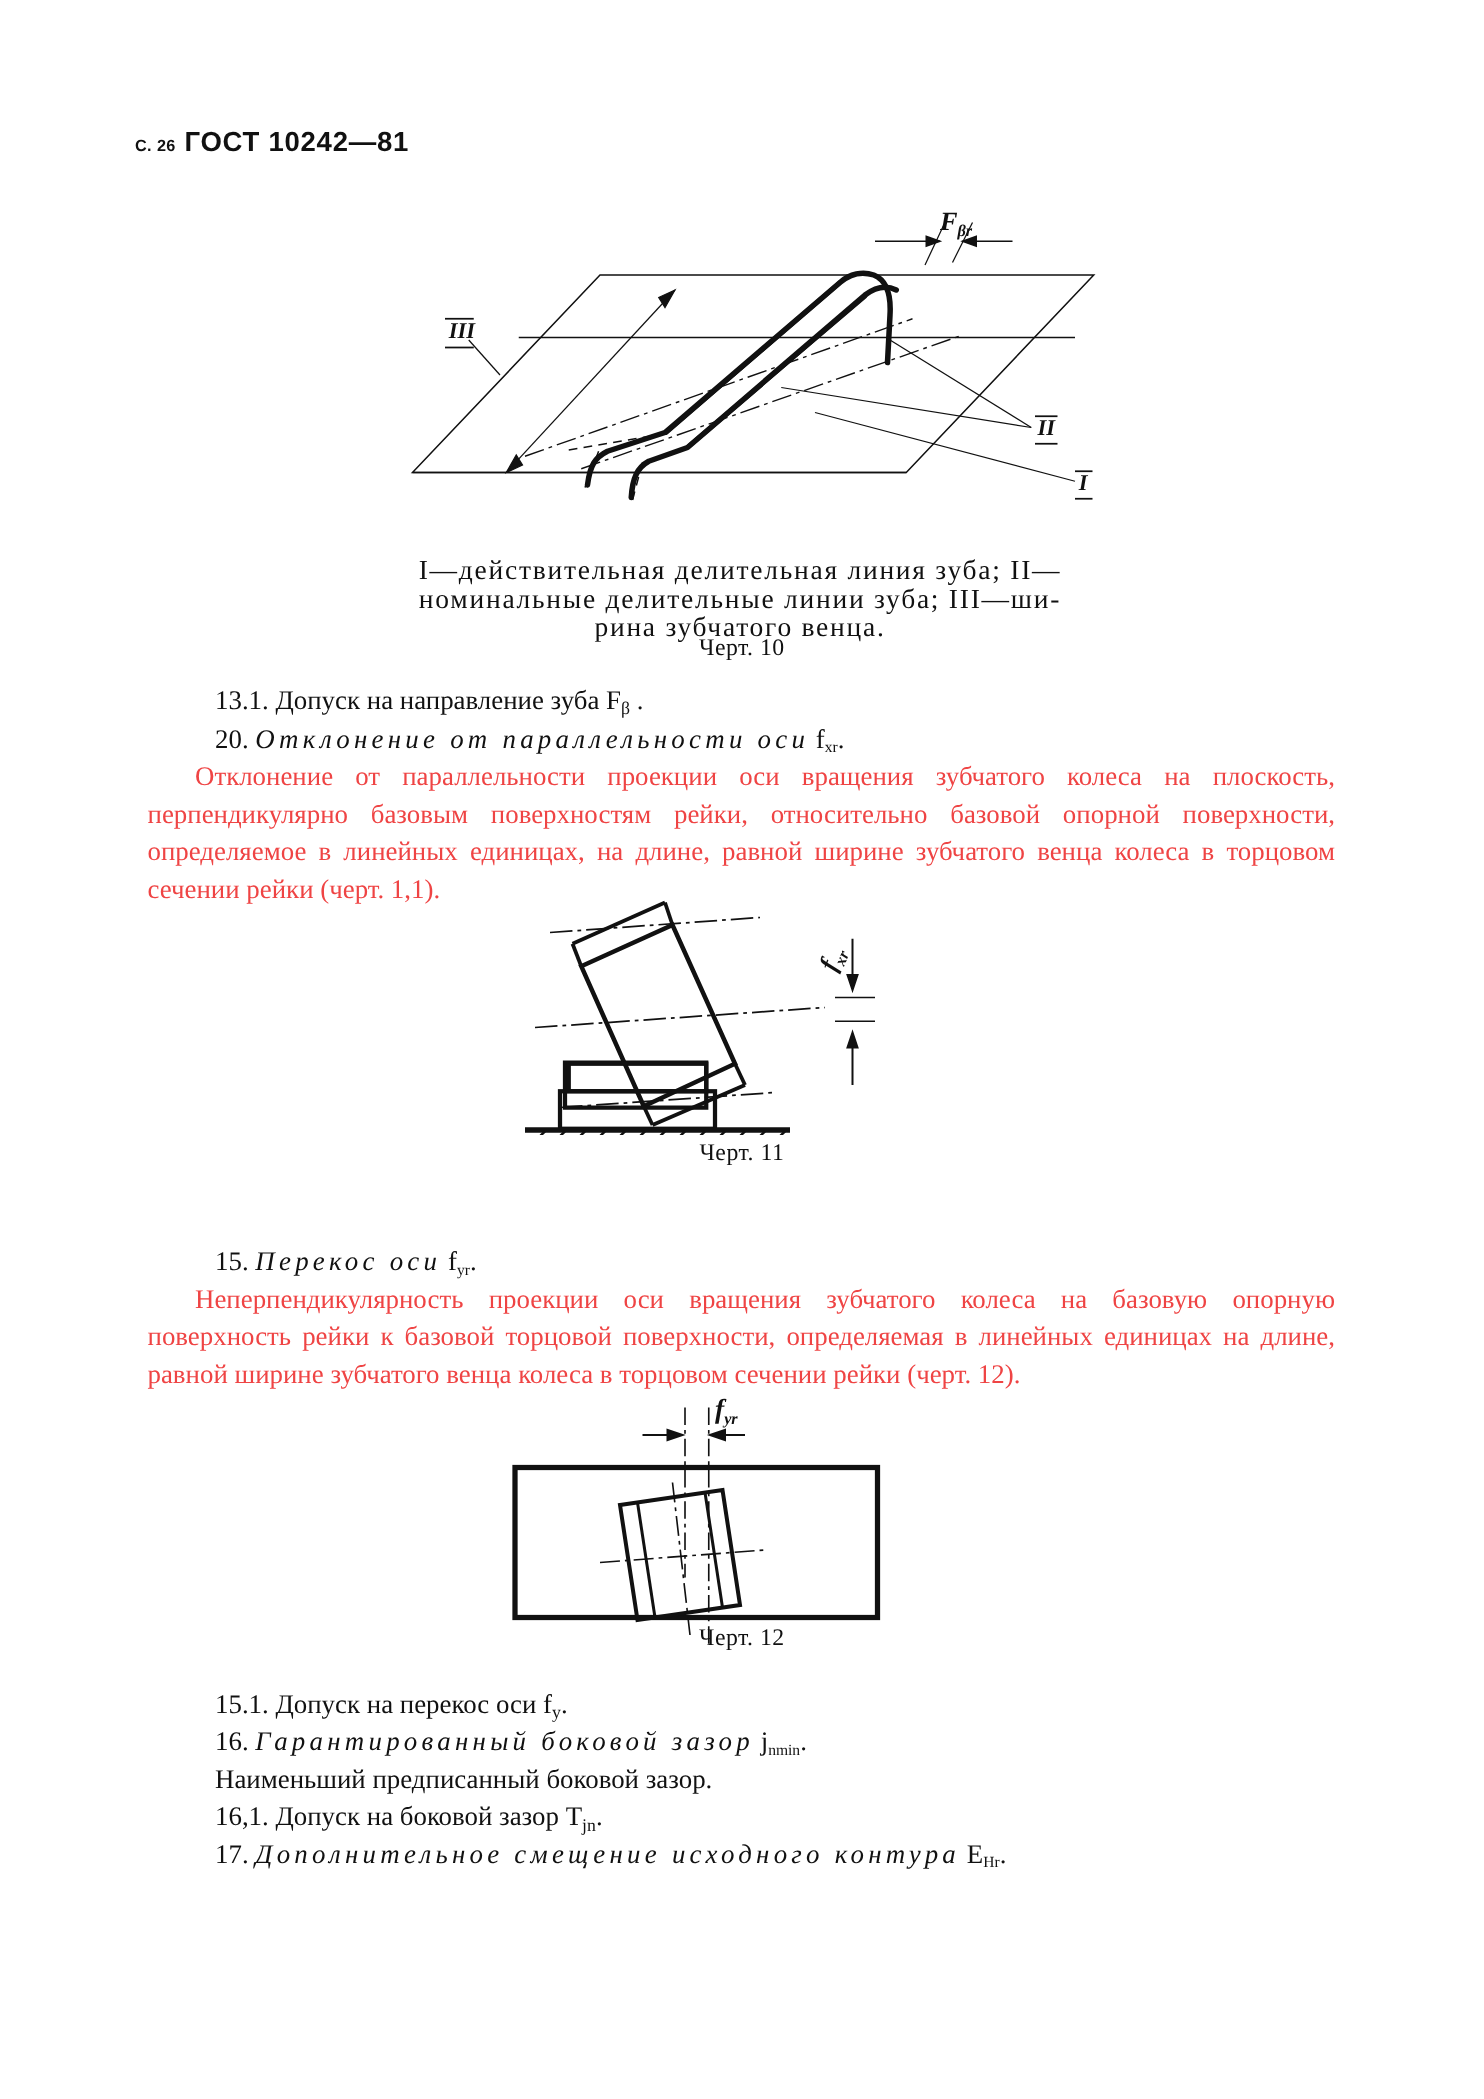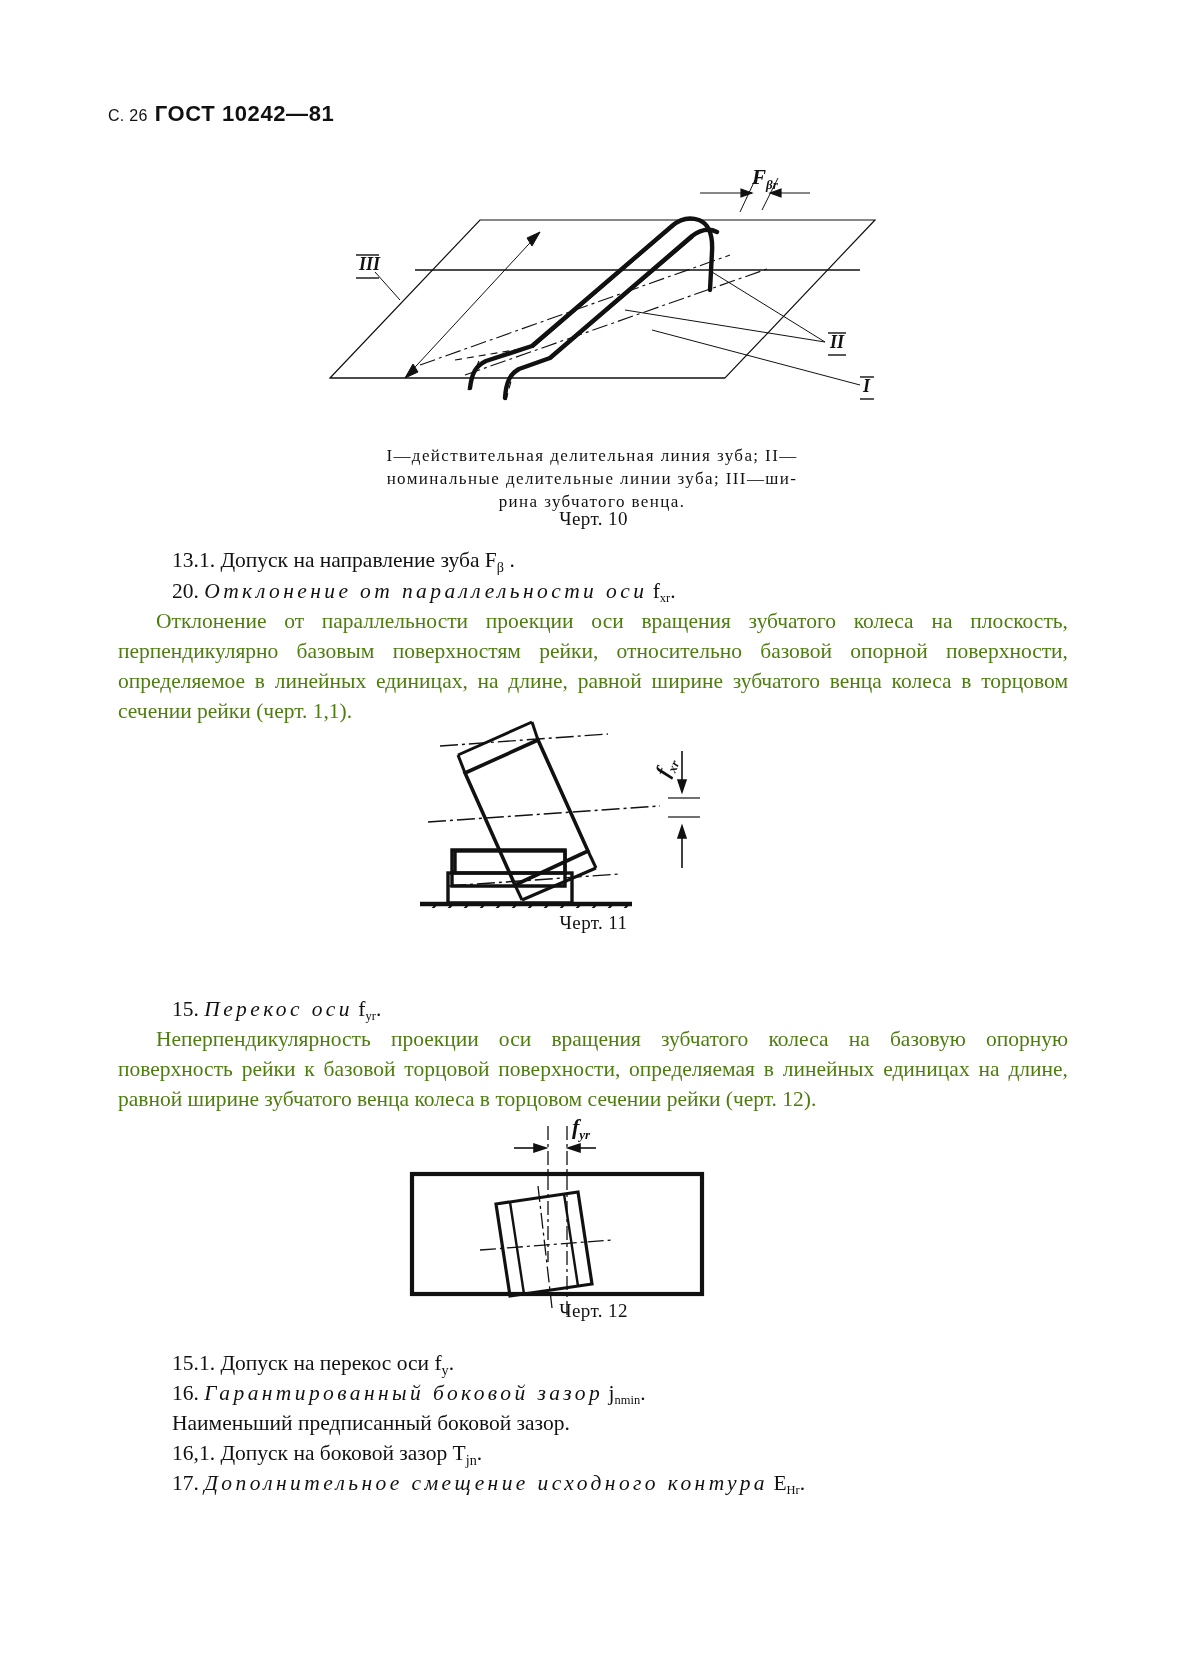--- a/index.html
+++ b/index.html
@@ -26,36 +26,36 @@
     position: absolute;
     left: 108px;
     top: 101px;
     font-family: "Liberation Sans", "DejaVu Sans", sans-serif;
     font-weight: bold;
     font-size: 21px;
     letter-spacing: 0.3px;
     white-space: nowrap;
   }
   .page-header .folio {
-    font-weight: normal;
-    font-size: 16px;
+    font-weight: bold;
+    font-size: 13px;
   }
   .page-header .std {
     margin-left: 7px;
     font-size: 22px;
     letter-spacing: 0.6px;
   }
 
   
   .body-text {
     position: absolute;
     font-size: 21.5px;
     line-height: 30px;
     text-align: justify;
-    color: #4d7c0f;
+    color: #ef4444;
   }
   .para-indent { text-indent: 38px; }
   .item-line {
     position: absolute;
     font-size: 21.5px;
     line-height: 30px;
     white-space: nowrap;
     text-indent: 0;
   }
   .spaced {
@@ -66,21 +66,21 @@
     font-size: 0.66em;
     line-height: 0;
     vertical-align: -0.32em;
   }
   .sub-sm { font-size: 0.58em; }
 
   
   .fig-caption {
     position: absolute;
     text-align: center;
-    font-size: 17px;
+    font-size: 22px;
     line-height: 23px;
     letter-spacing: 1.4px;
   }
   .fig-number {
     position: absolute;
     text-align: center;
     font-size: 19px;
     letter-spacing: 0.4px;
     width: 100%;
   }

